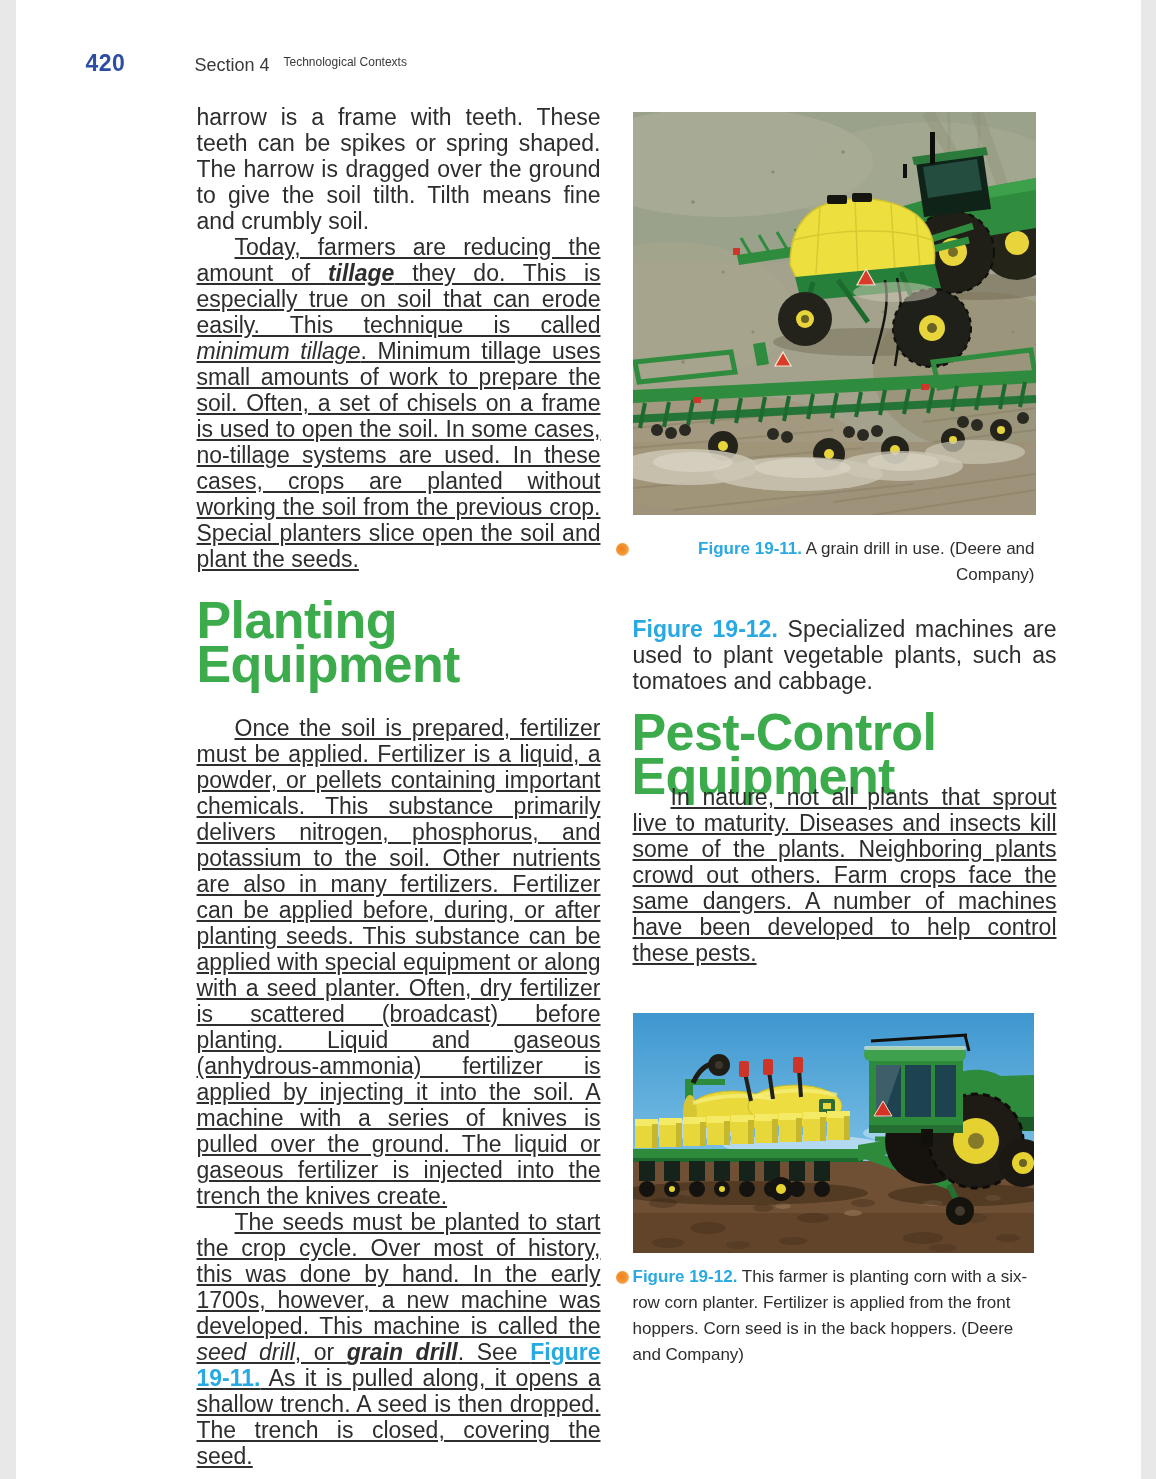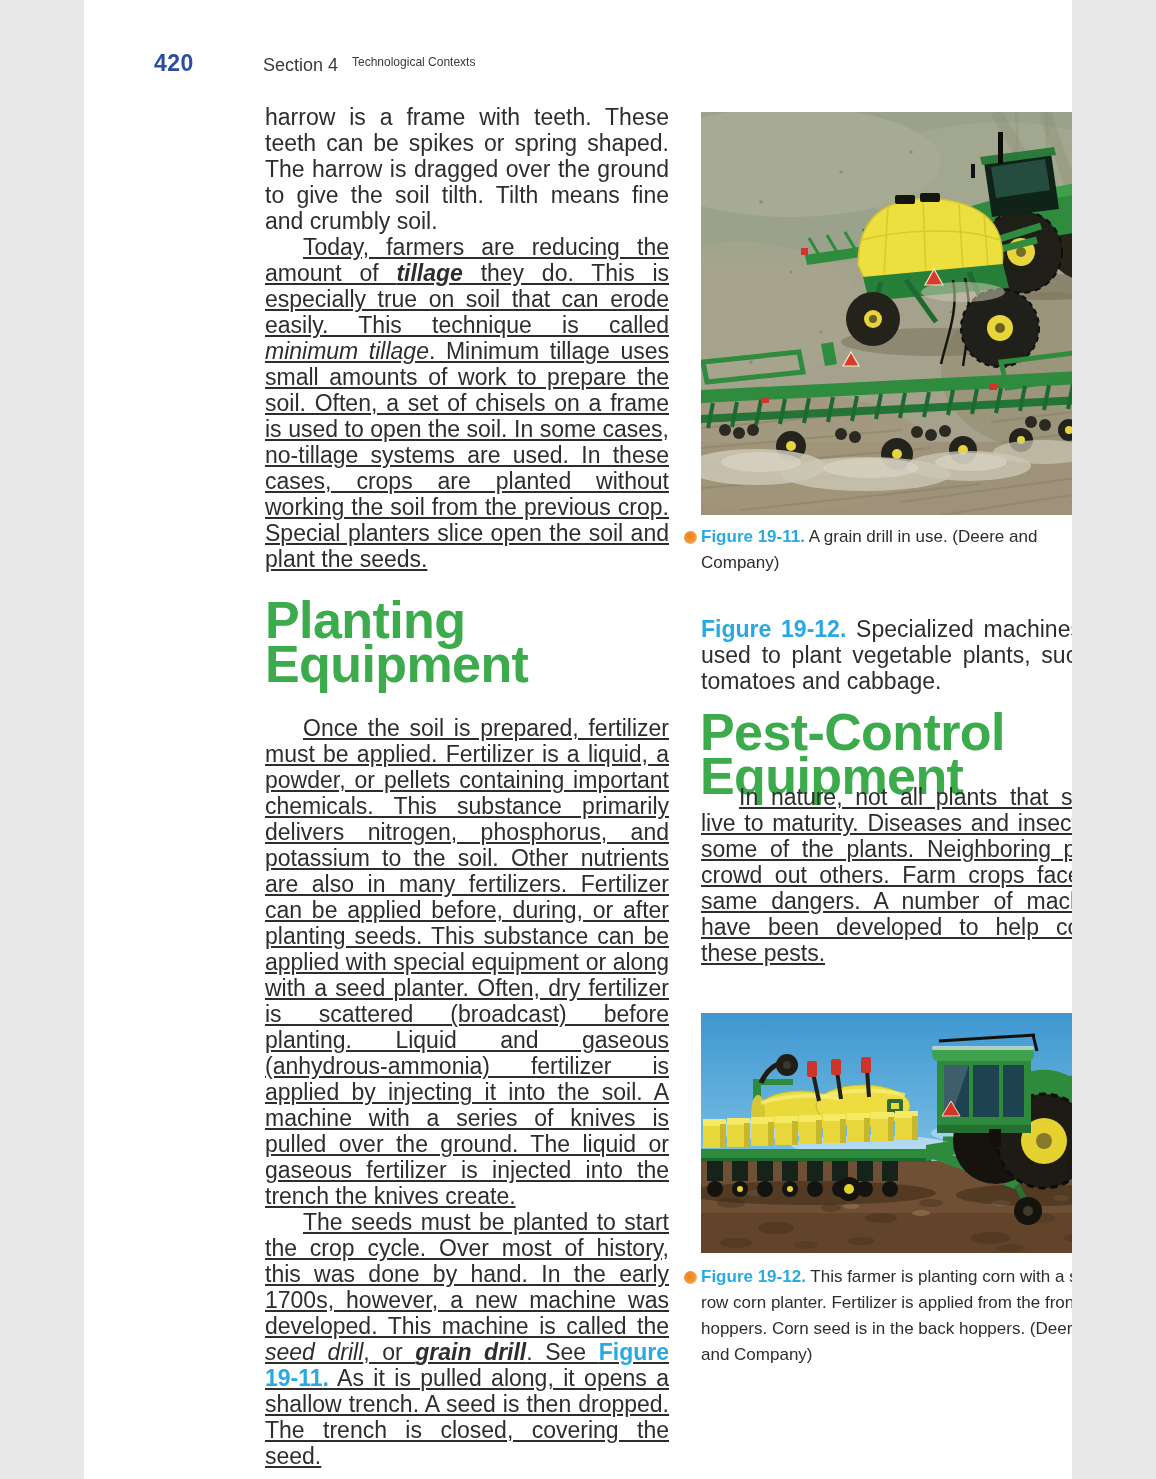--- a/index.html
+++ b/index.html
@@ -1,17 +1,17 @@
 <!DOCTYPE html>
 <html><head>
 <meta charset="utf-8">
 <style>
   html,body{margin:0;padding:0;background:#e8e8e8;}
   .page{
-    position:relative;width:988px;height:1479px;background:#ffffff;
+    position:relative;width:1125px;height:1479px;background:#ffffff;
     font-family:"Liberation Sans",sans-serif;color:#2d2d2d;overflow:hidden;
     margin:0 auto;
   }
   
   .pagenum{position:absolute;left:70px;top:50px;font-size:23px;font-weight:bold;color:#2b4ea3;letter-spacing:.5px;}
   .section-label{position:absolute;left:179px;top:55px;font-size:18px;color:#3a3a3a;}
   .section-title{position:absolute;left:268px;top:55px;font-size:12px;color:#3a3a3a;}
   
   .col-left{position:absolute;left:181px;top:104px;width:404px;}
   .body-p{margin:0;font-size:23px;line-height:26px;text-align:justify;color:#2d2d2d;}
@@ -25,21 +25,21 @@
     font-size:52px;line-height:44px;letter-spacing:-.6px;margin:26px 0 29px 0;text-align:left;text-indent:0;
   }
   .heading-pest{position:absolute;left:616px;top:710px;width:340px;margin:0;}
   
   .photo{position:absolute;margin:0;padding:0;line-height:0;}
   .photo-1{left:617px;top:112px;width:403px;height:403px;}
   .photo-2{left:617px;top:1013px;width:401px;height:240px;}
   .photo svg{display:block;}
   
   .caption{position:absolute;font-size:17px;line-height:26px;color:#2d2d2d;text-align:left;}
-  .cap-1{left:617px;top:524px;width:402px;}
+  .cap-1{left:617px;top:536px;width:402px;text-align:right;}
   .cap-2{left:617px;top:1264px;width:412px;}
   .figlabel{color:#29a9e1;font-weight:bold;}
   .bullet{
     position:absolute;left:-17px;top:7px;width:13px;height:13px;border-radius:50%;
     background:radial-gradient(circle at 42% 42%, #ee7f1a 0%, #f29a38 55%, #f8c388 82%, rgba(248,195,136,0) 100%);
   }
   .fig12-note{position:absolute;left:617px;top:616px;width:424px;}
   .para-pest{position:absolute;left:617px;top:784px;width:424px;}
 </style>
 </head>

